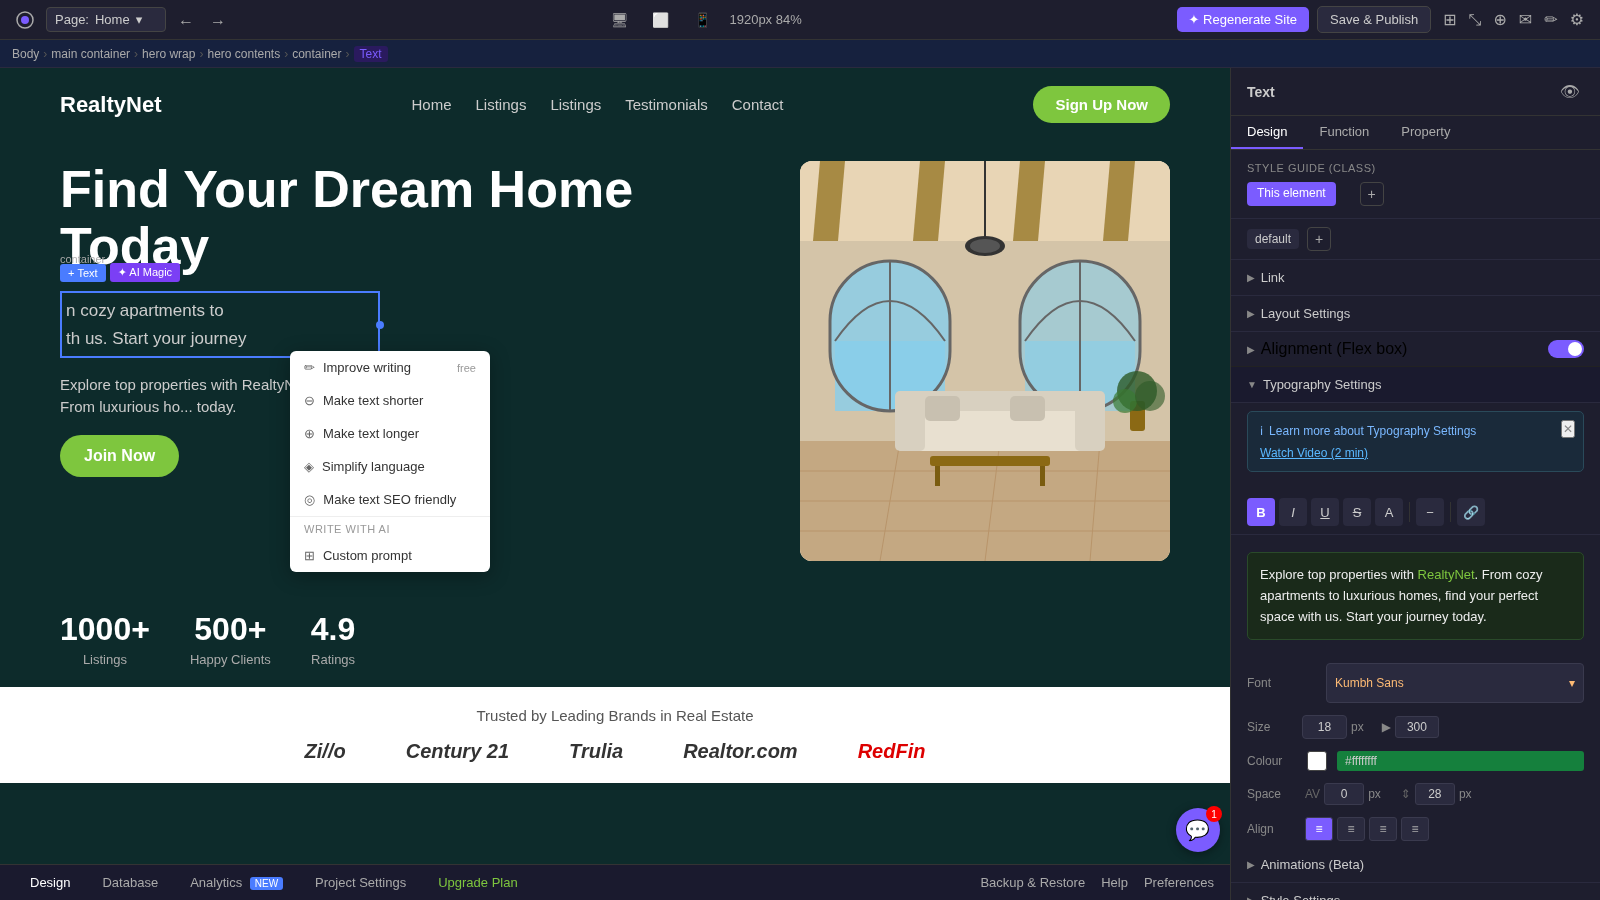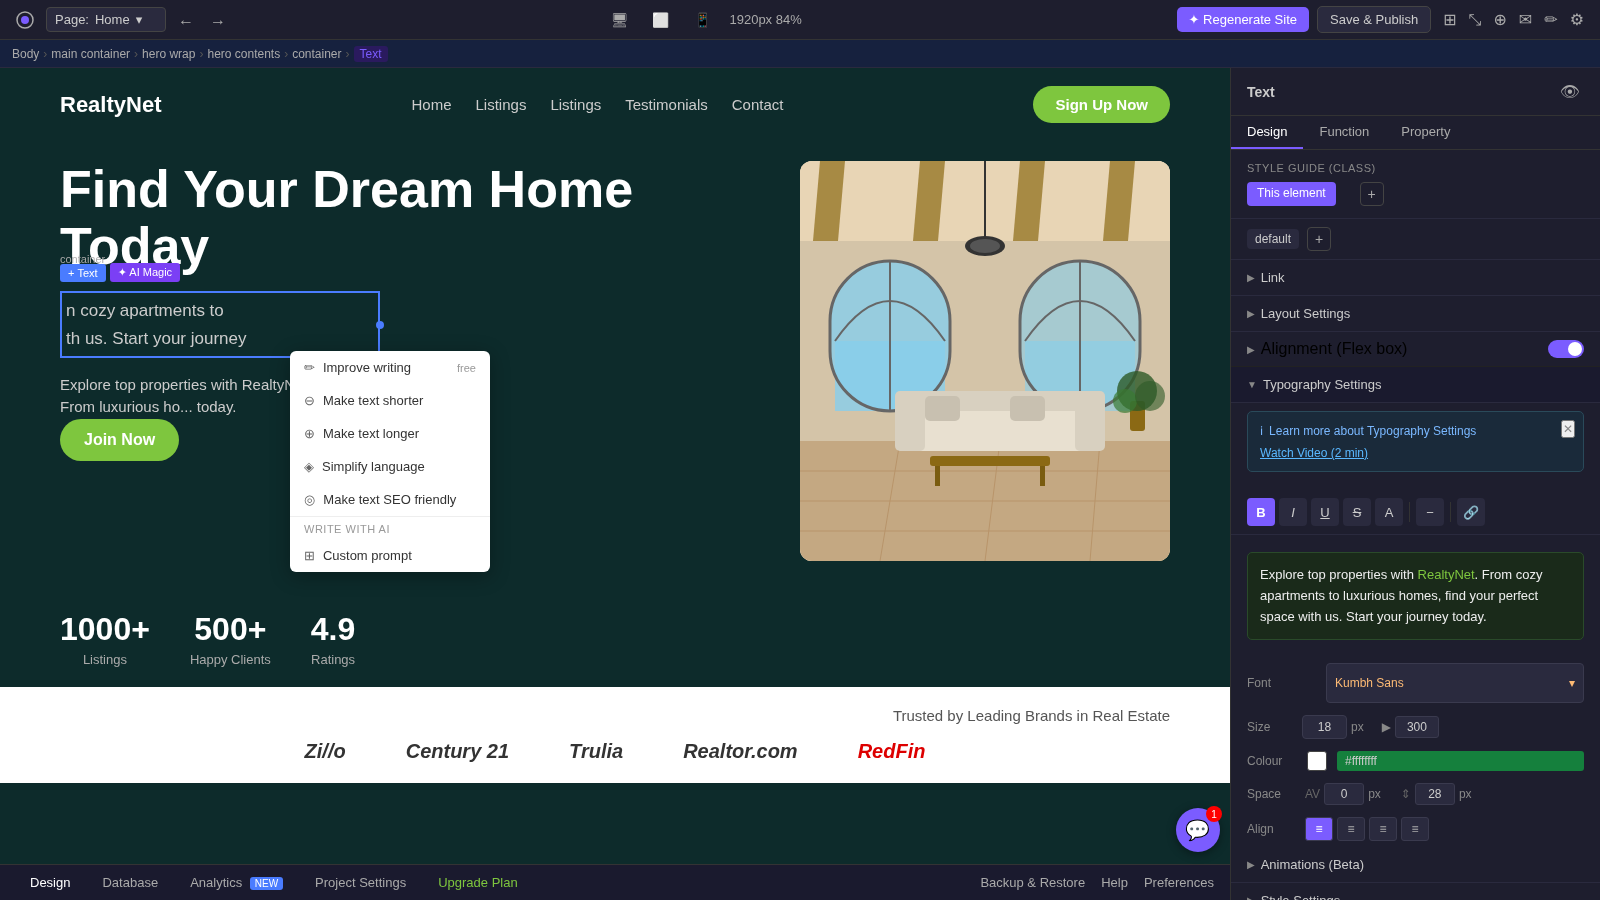--- a/index.html
+++ b/index.html
@@ -274,20 +274,21 @@
     
     .join-now-btn {
       background: #7ec63e;
       color: white;
       border: none;
       padding: 12px 24px;
       border-radius: 24px;
       cursor: pointer;
       font-size: 16px;
       font-weight: 600;
+      margin-top: 16px;
       display: inline-block;
     }
 
     
     .stats-row {
       display: flex;
       gap: 40px;
       margin-top: 30px;
       padding-left: 60px;
       padding-bottom: 20px;
@@ -310,21 +311,21 @@
     
     .room-illustration {
       width: 100%;
       height: 100%;
     }
 
     
     .trusted-section {
       background: white;
       padding: 20px 60px;
-      text-align: right;
+      text-align: center;
     }
     .trusted-title {
       color: #555;
       font-size: 15px;
       margin-bottom: 16px;
     }
     .brand-logos {
       display: flex;
       justify-content: center;
       gap: 60px;

